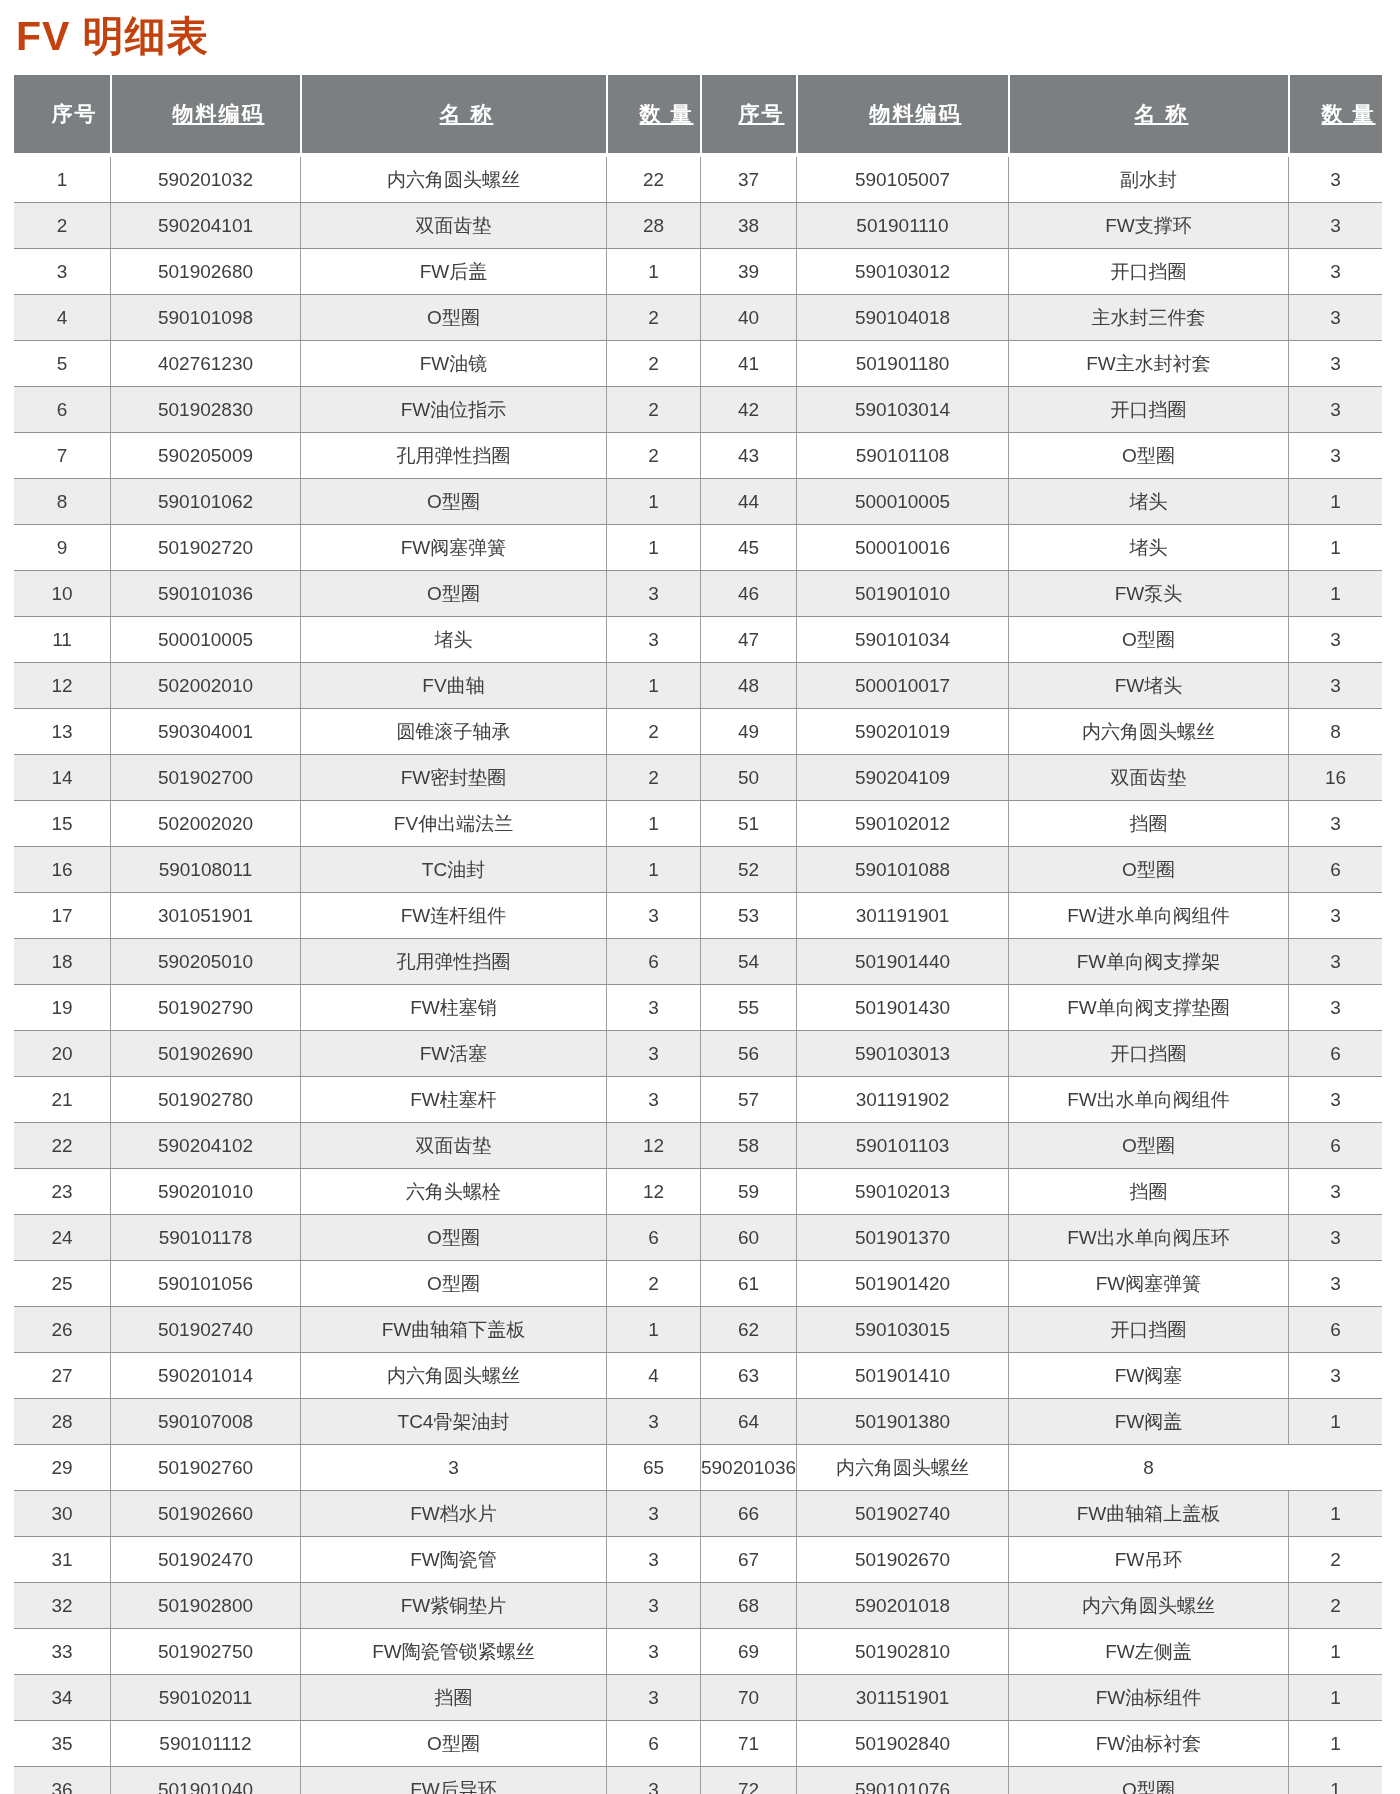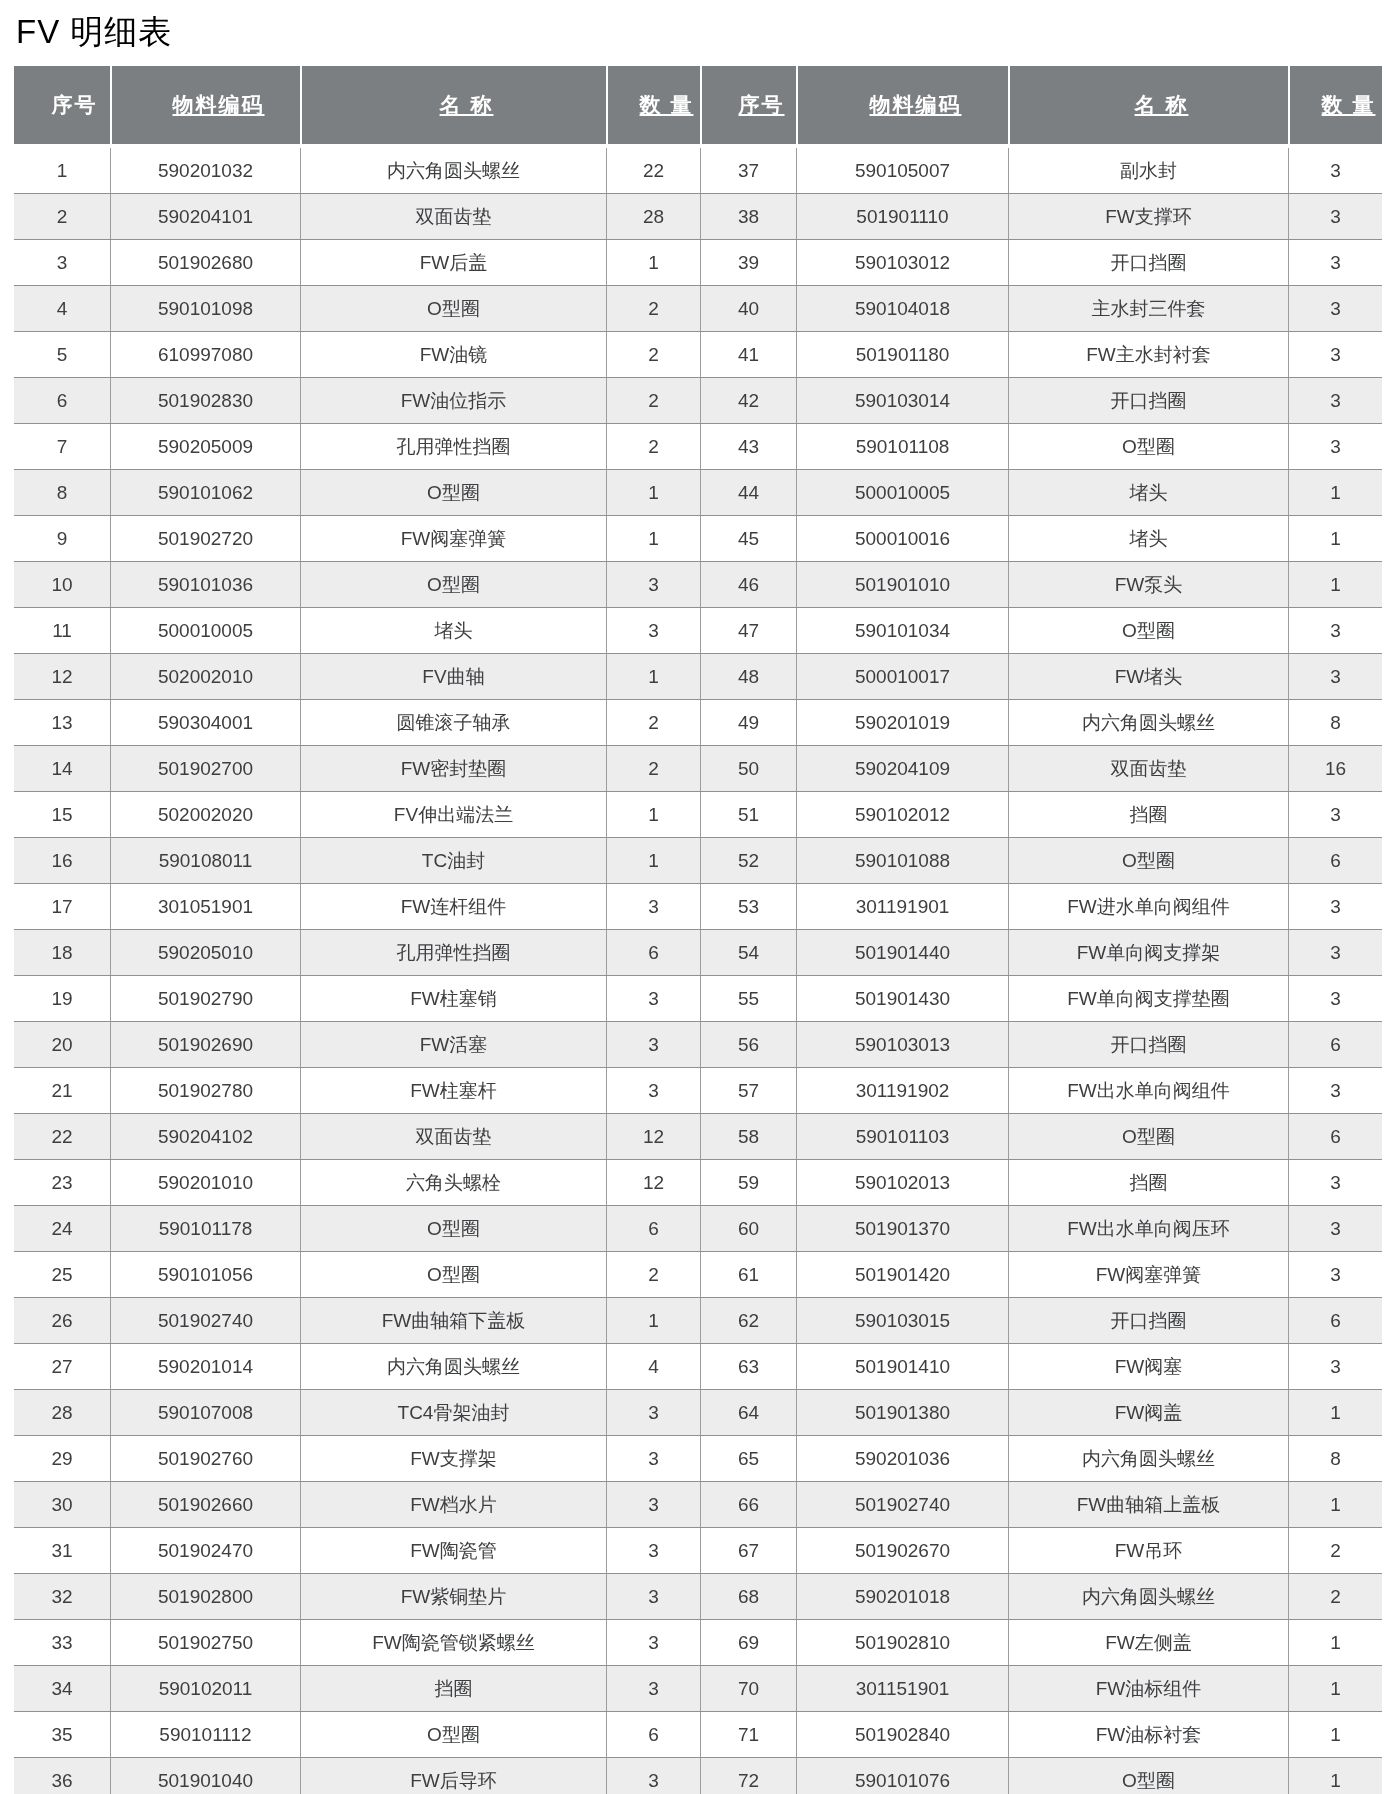--- a/index.html
+++ b/index.html
@@ -4,23 +4,23 @@
 <style>
   html,body{margin:0;padding:0;background:#ffffff;}
   body{
     width:1400px;height:1794px;
     font-family:"Liberation Sans","DejaVu Sans",sans-serif;
     color:#3d3e40;
     -webkit-font-smoothing:antialiased;
   }
   .page{padding:10px 14px 0 14px;}
   .title{
-    color:#000000;
-    font-size:33px;
-    font-weight:normal;
+    color:#c2410c;
+    font-size:41px;
+    font-weight:bold;
     letter-spacing:1px;
     margin:4px 0 16px 2px;
     line-height:1.1;
   }
   .parts-table{width:1368px;}
   .grid-row{
     display:grid;
     grid-template-columns:96px 190px 306px 94px 96px 212px 280px 94px;
   }
   .thead{height:78px;}
@@ -102,21 +102,21 @@
           <div class="cell">590101098</div>
           <div class="cell">O型圈</div>
           <div class="cell">2</div>
           <div class="cell">40</div>
           <div class="cell">590104018</div>
           <div class="cell">主水封三件套</div>
           <div class="cell">3</div>
         </div>
         <div class="grid-row">
           <div class="cell">5</div>
-          <div class="cell">610997080</div>
+          <div class="cell">402761230</div>
           <div class="cell">FW油镜</div>
           <div class="cell">2</div>
           <div class="cell">41</div>
           <div class="cell">501901180</div>
           <div class="cell">FW主水封衬套</div>
           <div class="cell">3</div>
         </div>
         <div class="grid-row even">
           <div class="cell">6</div>
           <div class="cell">501902830</div>
@@ -343,21 +343,20 @@
           <div class="cell">TC4骨架油封</div>
           <div class="cell">3</div>
           <div class="cell">64</div>
           <div class="cell">501901380</div>
           <div class="cell">FW阀盖</div>
           <div class="cell">1</div>
         </div>
         <div class="grid-row">
           <div class="cell">29</div>
           <div class="cell">501902760</div>
-          <div class="cell">FW支撑架</div>
           <div class="cell">3</div>
           <div class="cell">65</div>
           <div class="cell">590201036</div>
           <div class="cell">内六角圆头螺丝</div>
           <div class="cell">8</div>
         </div>
         <div class="grid-row even">
           <div class="cell">30</div>
           <div class="cell">501902660</div>
           <div class="cell">FW档水片</div>

